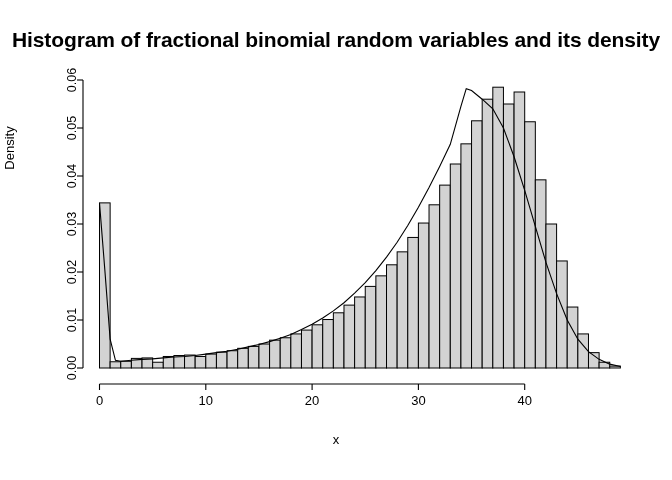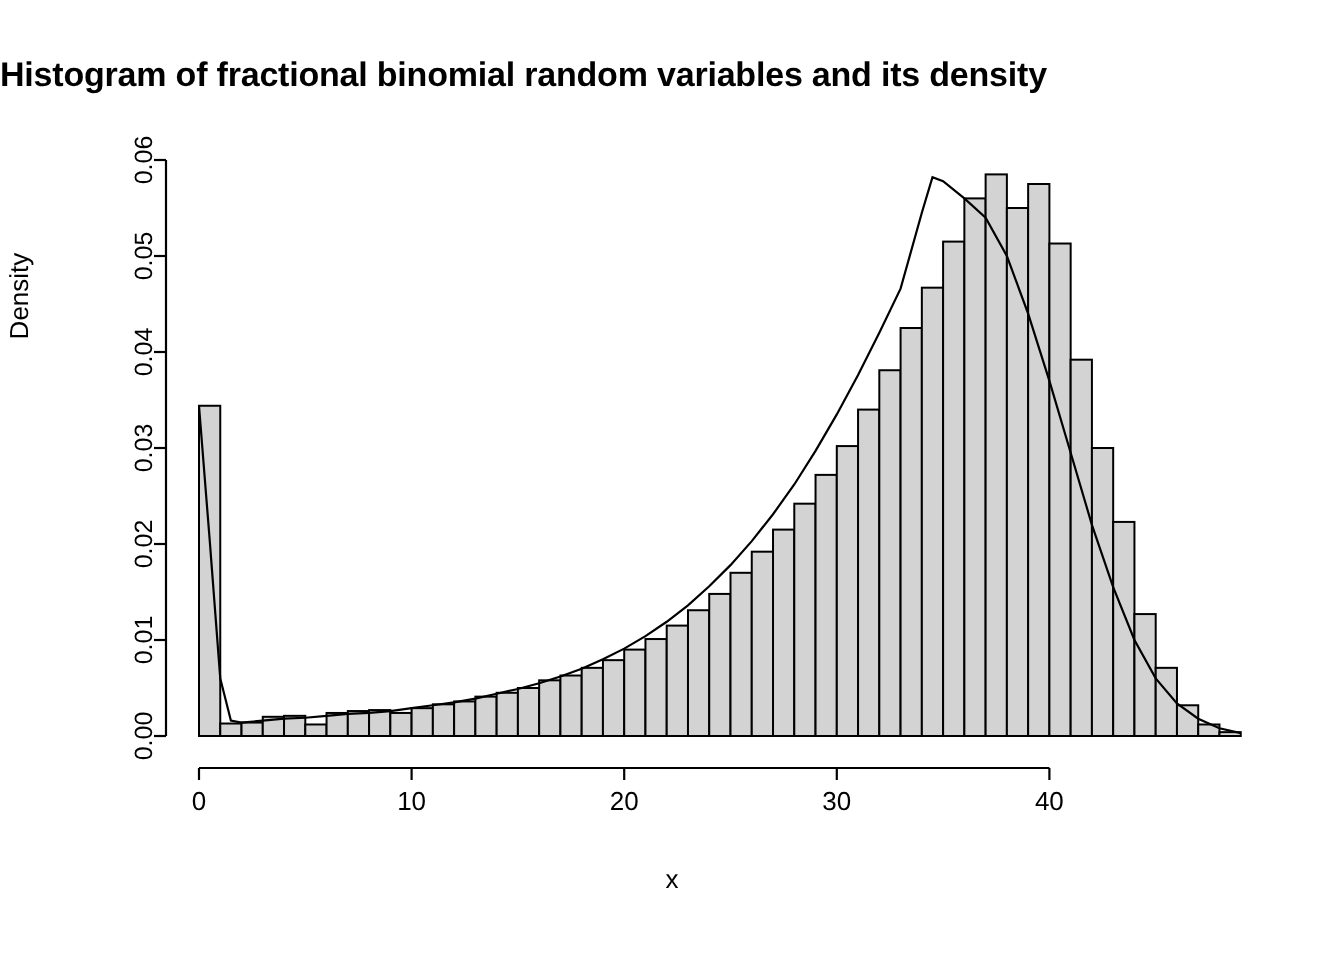--- a/index.html
+++ b/index.html
@@ -1,20 +1,20 @@
 <!DOCTYPE html>
 <html><head>
 <meta charset="utf-8">
 <style>
   html,body{margin:0;padding:0;background:#ffffff;}
   body{width:672px;height:480px;overflow:hidden;
        font-family:"Liberation Sans", sans-serif;color:#000;}
   #plot{position:relative;width:672px;height:480px;background:#fff;}
-  #title{position:absolute;left:0;top:28px;width:672px;text-align:left;
-         font-size:17px;font-weight:bold;letter-spacing:-0.1px;}
+  #title{position:absolute;left:0;top:28px;width:672px;text-align:center;
+         font-size:21px;font-weight:bold;letter-spacing:-0.1px;}
   #ylab{position:absolute;left:2px;top:180px;width:120px;
         font-size:13px;transform:rotate(-90deg);transform-origin:14px 14px;
         text-align:center;}
   #xlab{position:absolute;left:0;top:432px;width:672px;text-align:center;font-size:13px;}
   svg{position:absolute;left:0;top:0;}
   .axisline{stroke:#000;stroke-width:1.1;fill:none;}
   .tick{stroke:#000;stroke-width:1.1;}
   .ytl{font-size:12.5px;fill:#000;}
   .xtl{font-size:13px;fill:#000;}
   .bar{stroke:#000;stroke-width:1;}

